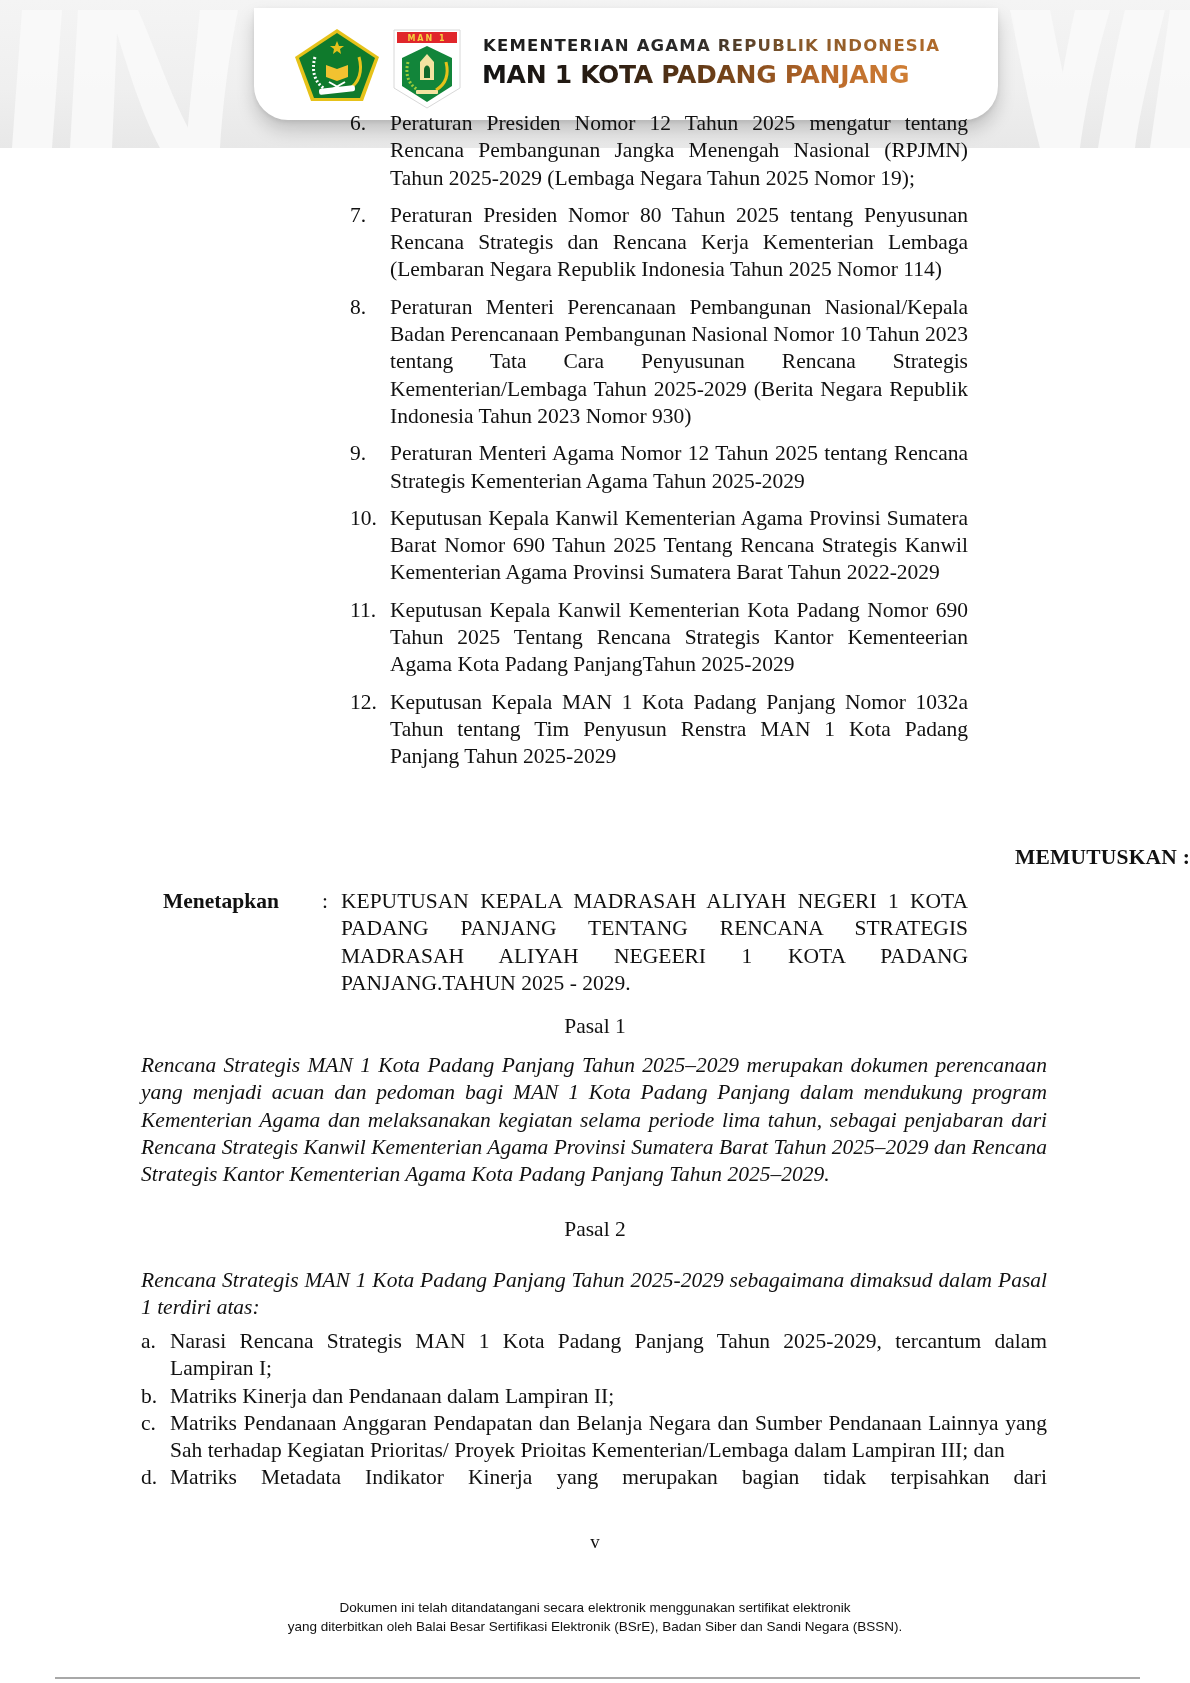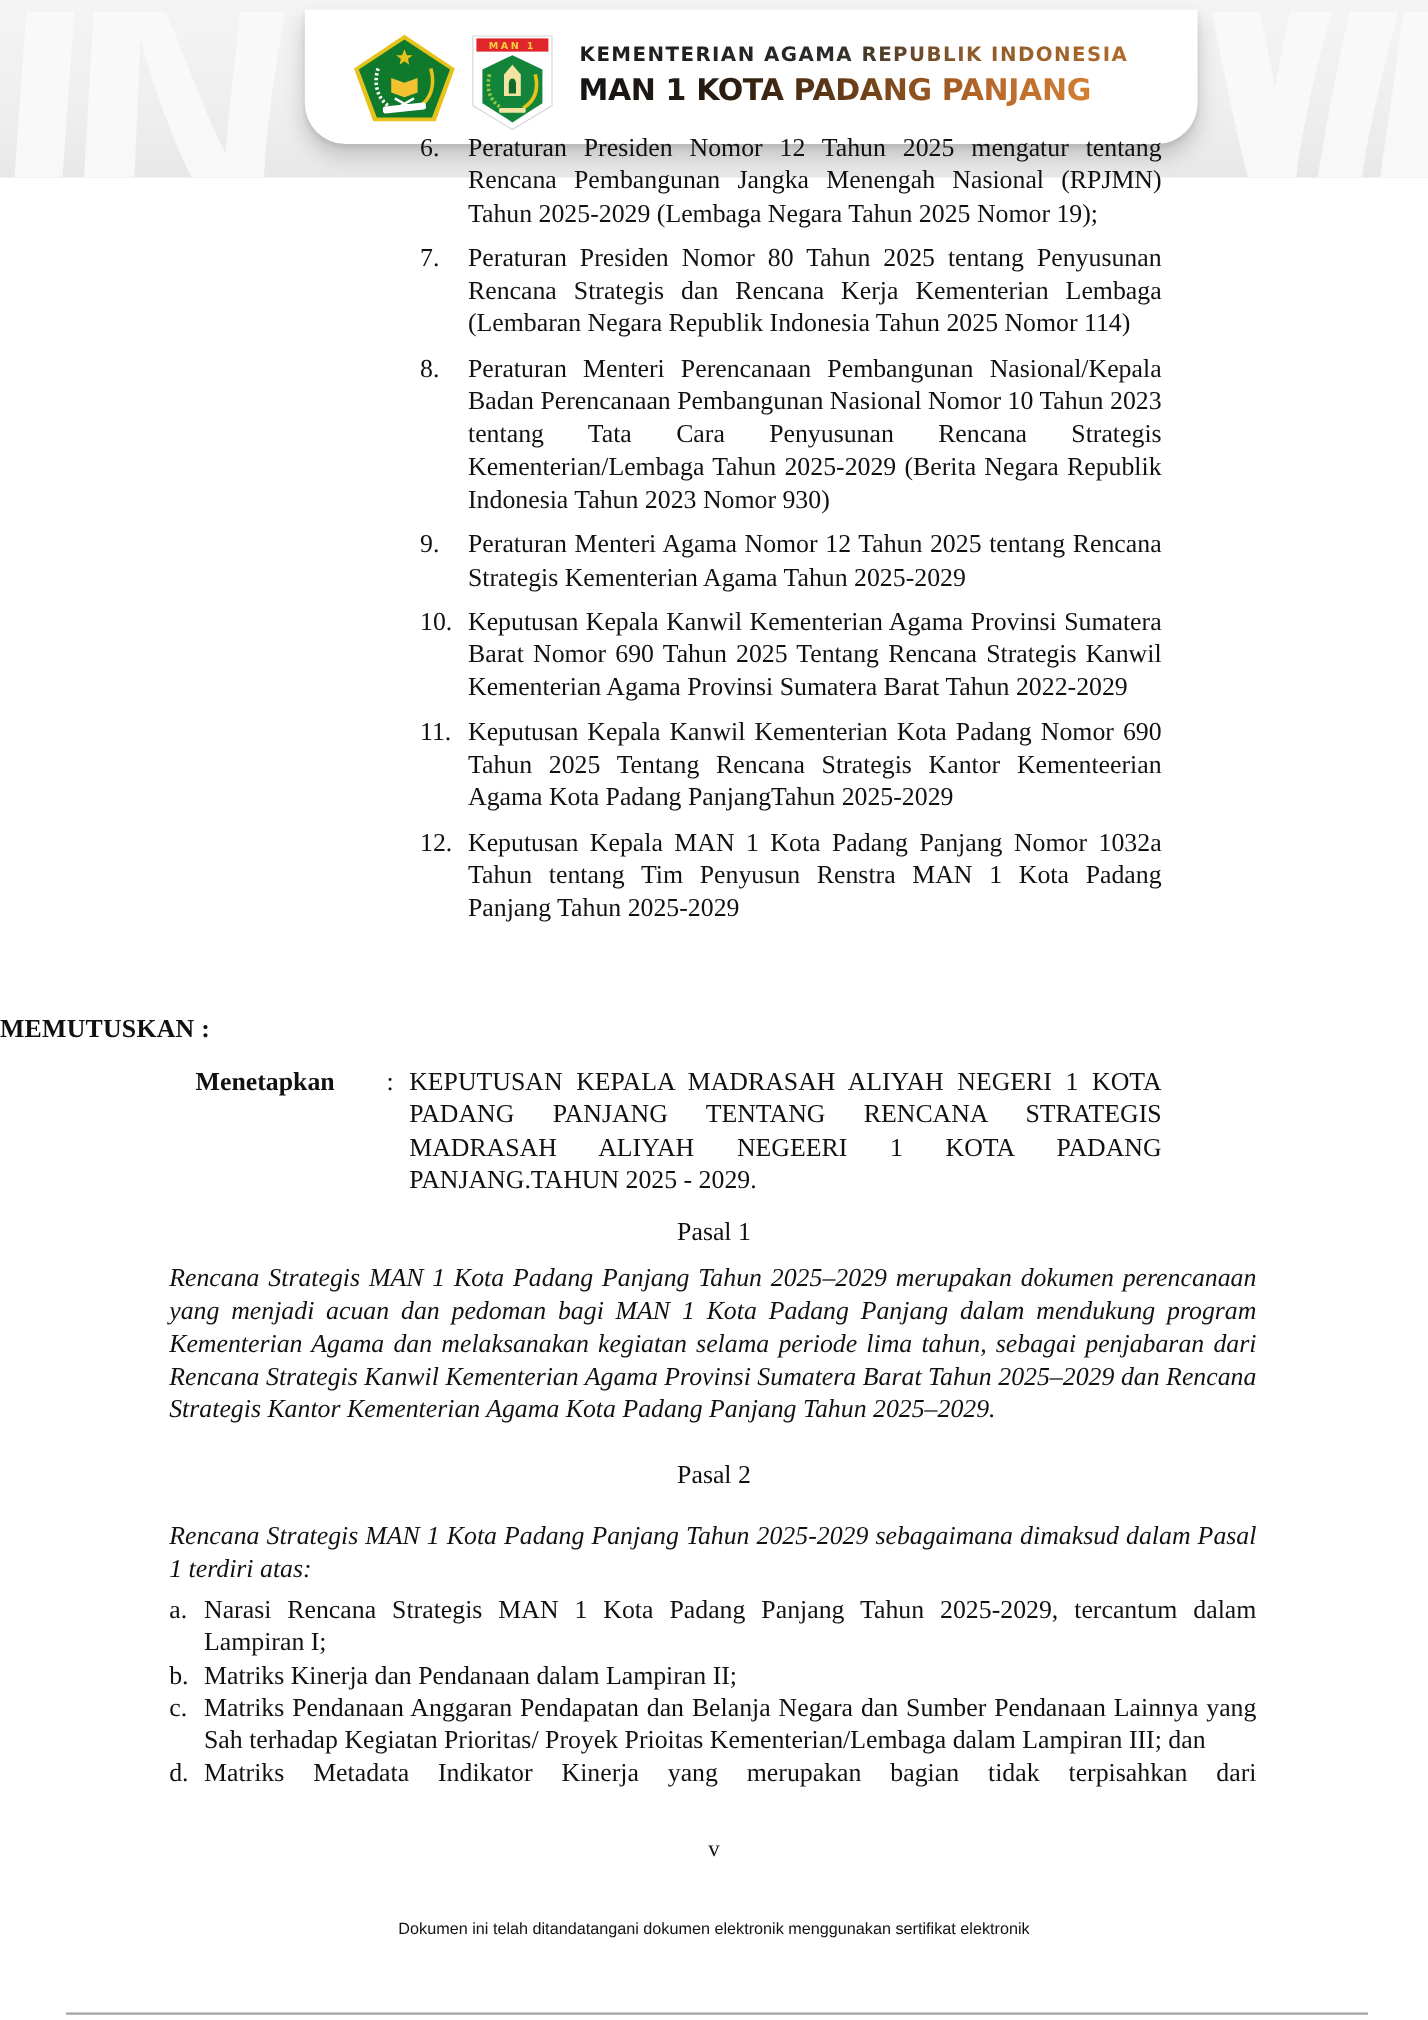--- a/index.html
+++ b/index.html
@@ -39,21 +39,21 @@
 
     
     .ol-list {
       position: absolute; left: 350px; top: 110px; width: 618px;
       font-size: 21.5px; line-height: 27.3px;
     }
     .ol-item { position: relative; padding-left: 40px; margin-bottom: 10px; text-align: justify; text-align-last: left; }
     .ol-num { position: absolute; left: 0; top: 0; }
 
     .decide-title {
-      position: absolute; left: 0; width: 1190px; top: 845px; text-align: left;
+      position: absolute; left: 0; width: 1190px; top: 845px; text-align: right;
       font-size: 21.5px; font-weight: bold; letter-spacing: 0.2px;
     }
     .establish {
       position: absolute; left: 163px; top: 888px; width: 805px;
       font-size: 21.5px; line-height: 27.3px;
     }
     .est-label { position: absolute; left: 0; top: 0; font-weight: bold; }
     .est-colon { position: absolute; left: 159px; top: 0; }
     .est-text { margin-left: 178px; text-align: justify; text-align-last: left; text-indent: 0; }
 
@@ -191,15 +191,16 @@
   </div>
   <div class="alpha-item justify-last">
     <span class="alpha-mark">d.</span>
     <span>Matriks Metadata Indikator Kinerja yang merupakan bagian tidak terpisahkan dari</span>
   </div>
 </div>
 
 <div class="page-num">v</div>
 
 <div class="footer-note">
-  <div>Dokumen ini telah ditandatangani dokumen elektronik menggunakan sertifikat elektronik</div>
+  <div>Dokumen ini telah ditandatangani secara elektronik menggunakan sertifikat elektronik</div>
+  <div>yang diterbitkan oleh Balai Besar Sertifikasi Elektronik (BSrE), Badan Siber dan Sandi Negara (BSSN).</div>
 </div>
 <div class="footer-rule"></div>
 
 </body></html>

